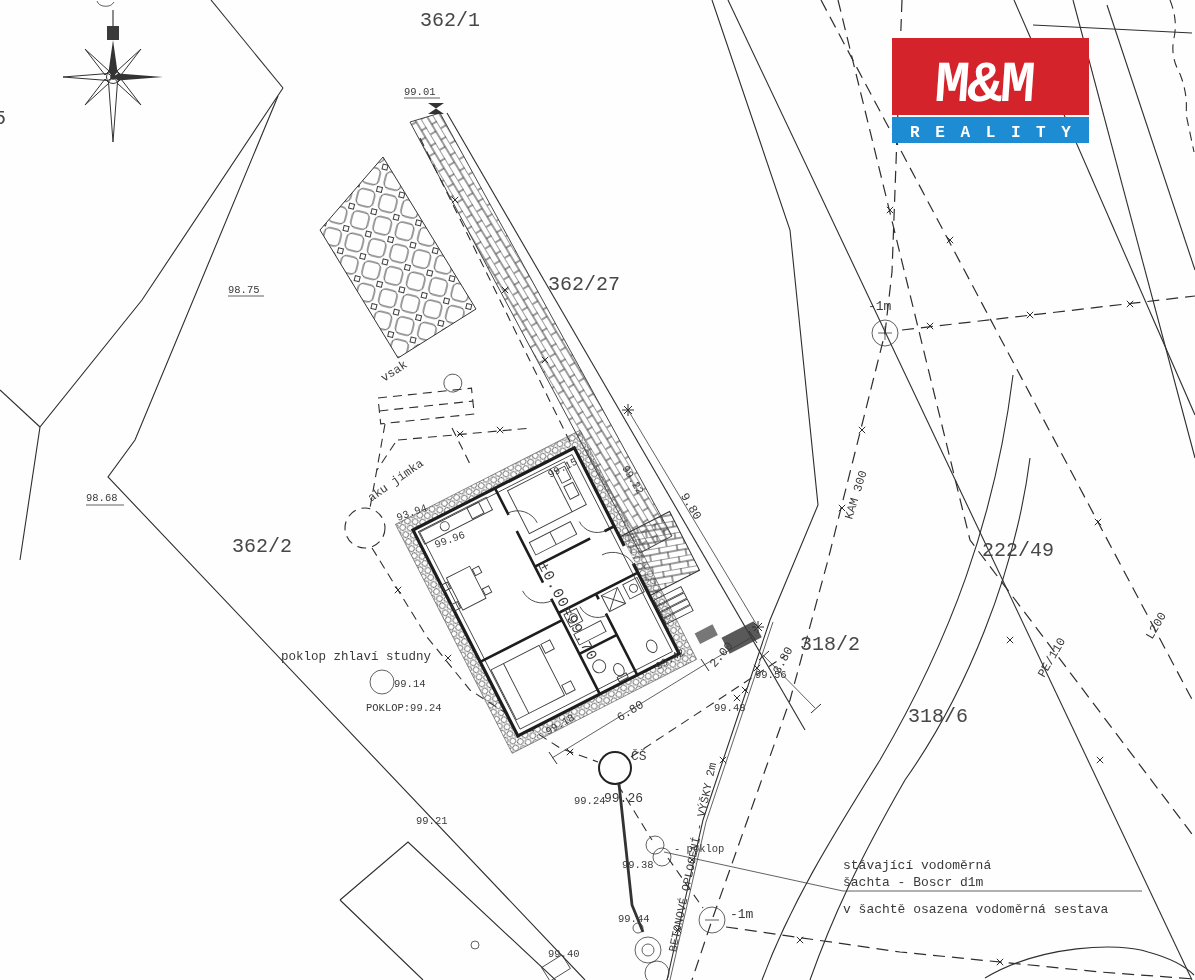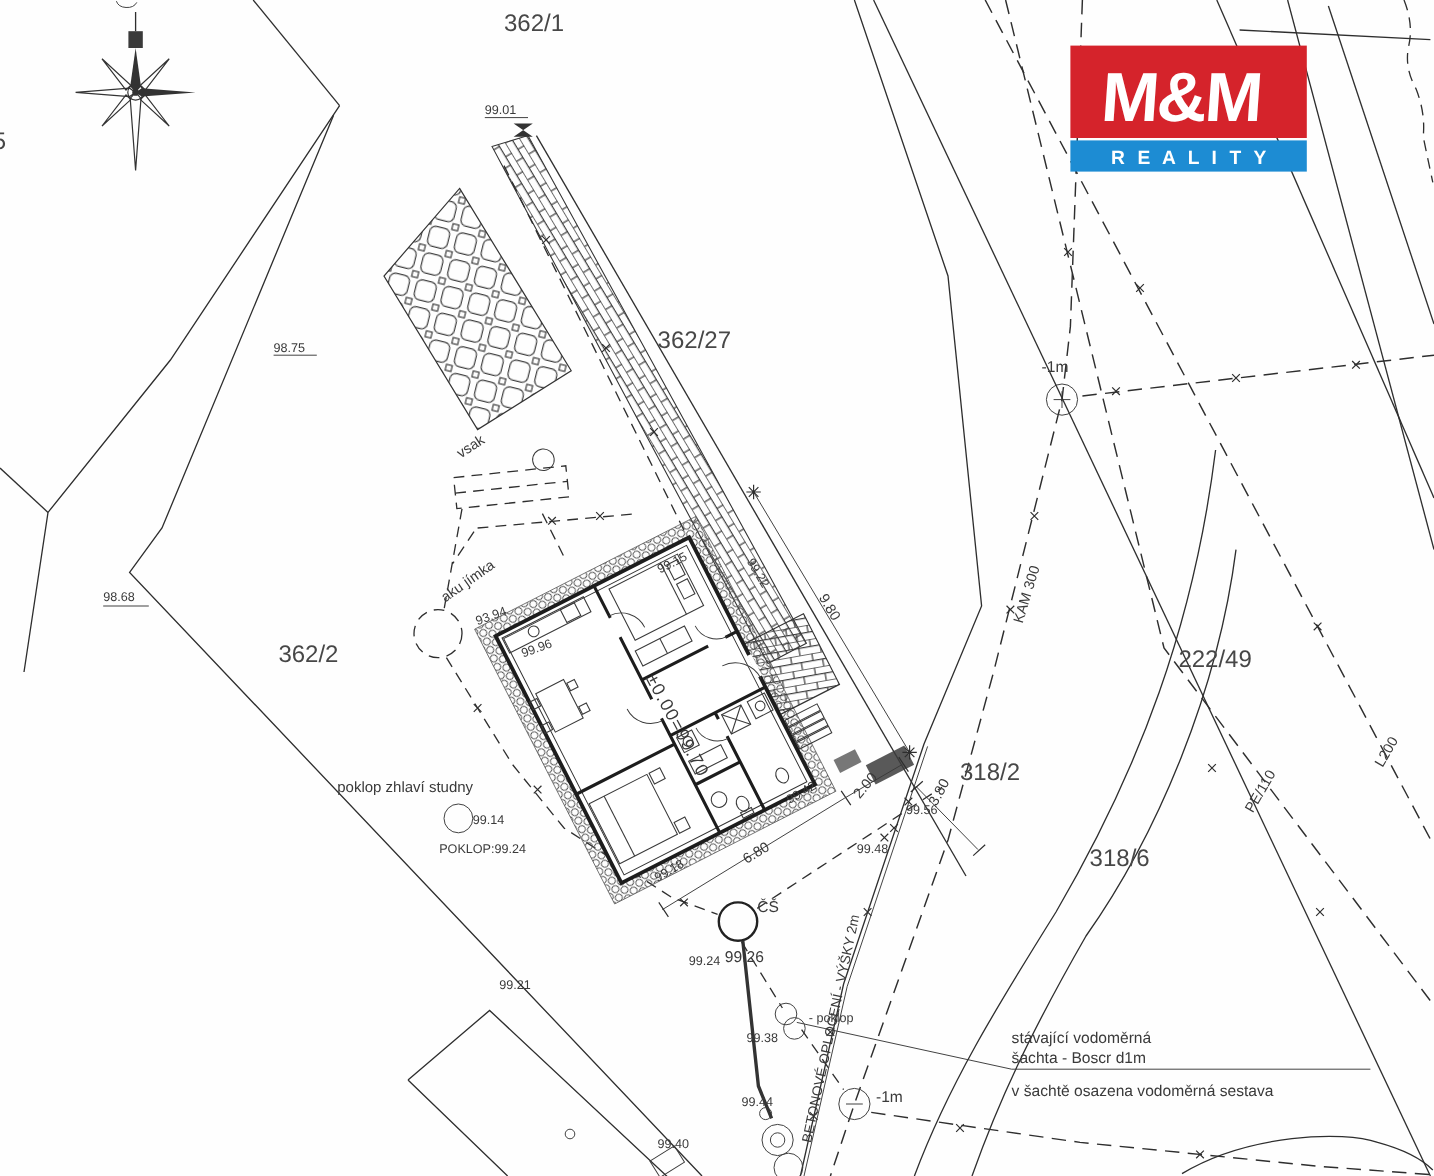--- a/index.html
+++ b/index.html
@@ -1,17 +1,17 @@
 <!DOCTYPE html>
 <html><head>
 <meta charset="utf-8">
 <style>
   html,body{margin:0;padding:0;background:#ffffff;}
   .stage{position:relative;width:1195px;height:980px;background:#fefefe;overflow:hidden;
-         font-family:Liberation Sans, sans-serif;}
+         font-family:Liberation Mono, monospace;}
   svg{position:absolute;left:0;top:0;}
   text{fill:#3a3a3a;}
   .lbl{font-size:10.5px;}
   .big{font-size:20px;fill:#474747;}
   .note{font-size:13px;}
   .dim{font-size:12px;}
   .ln{stroke:#2e2e2e;stroke-width:1.1;fill:none;}
   .thin{stroke:#3a3a3a;stroke-width:.8;fill:none;}
   .dash{stroke:#2e2e2e;stroke-width:1.1;fill:none;stroke-dasharray:9 6;}
   .dashf{stroke:#2e2e2e;stroke-width:1.2;fill:none;stroke-dasharray:12 7;}

